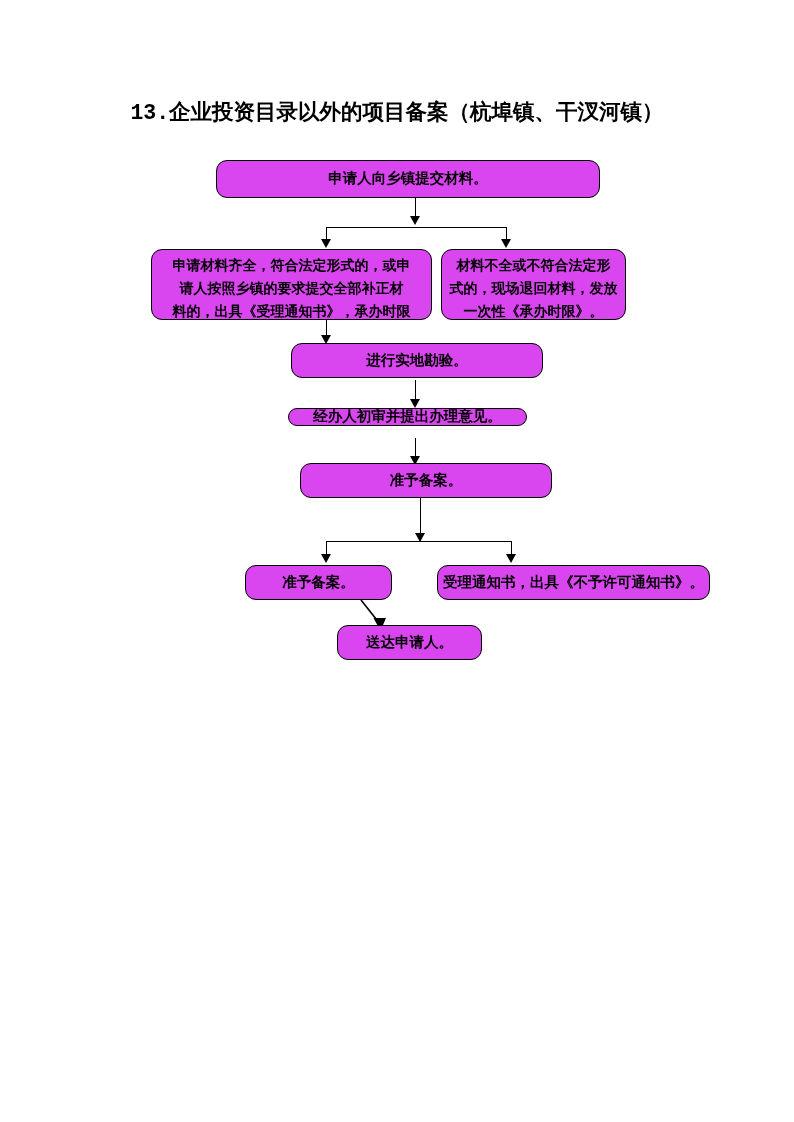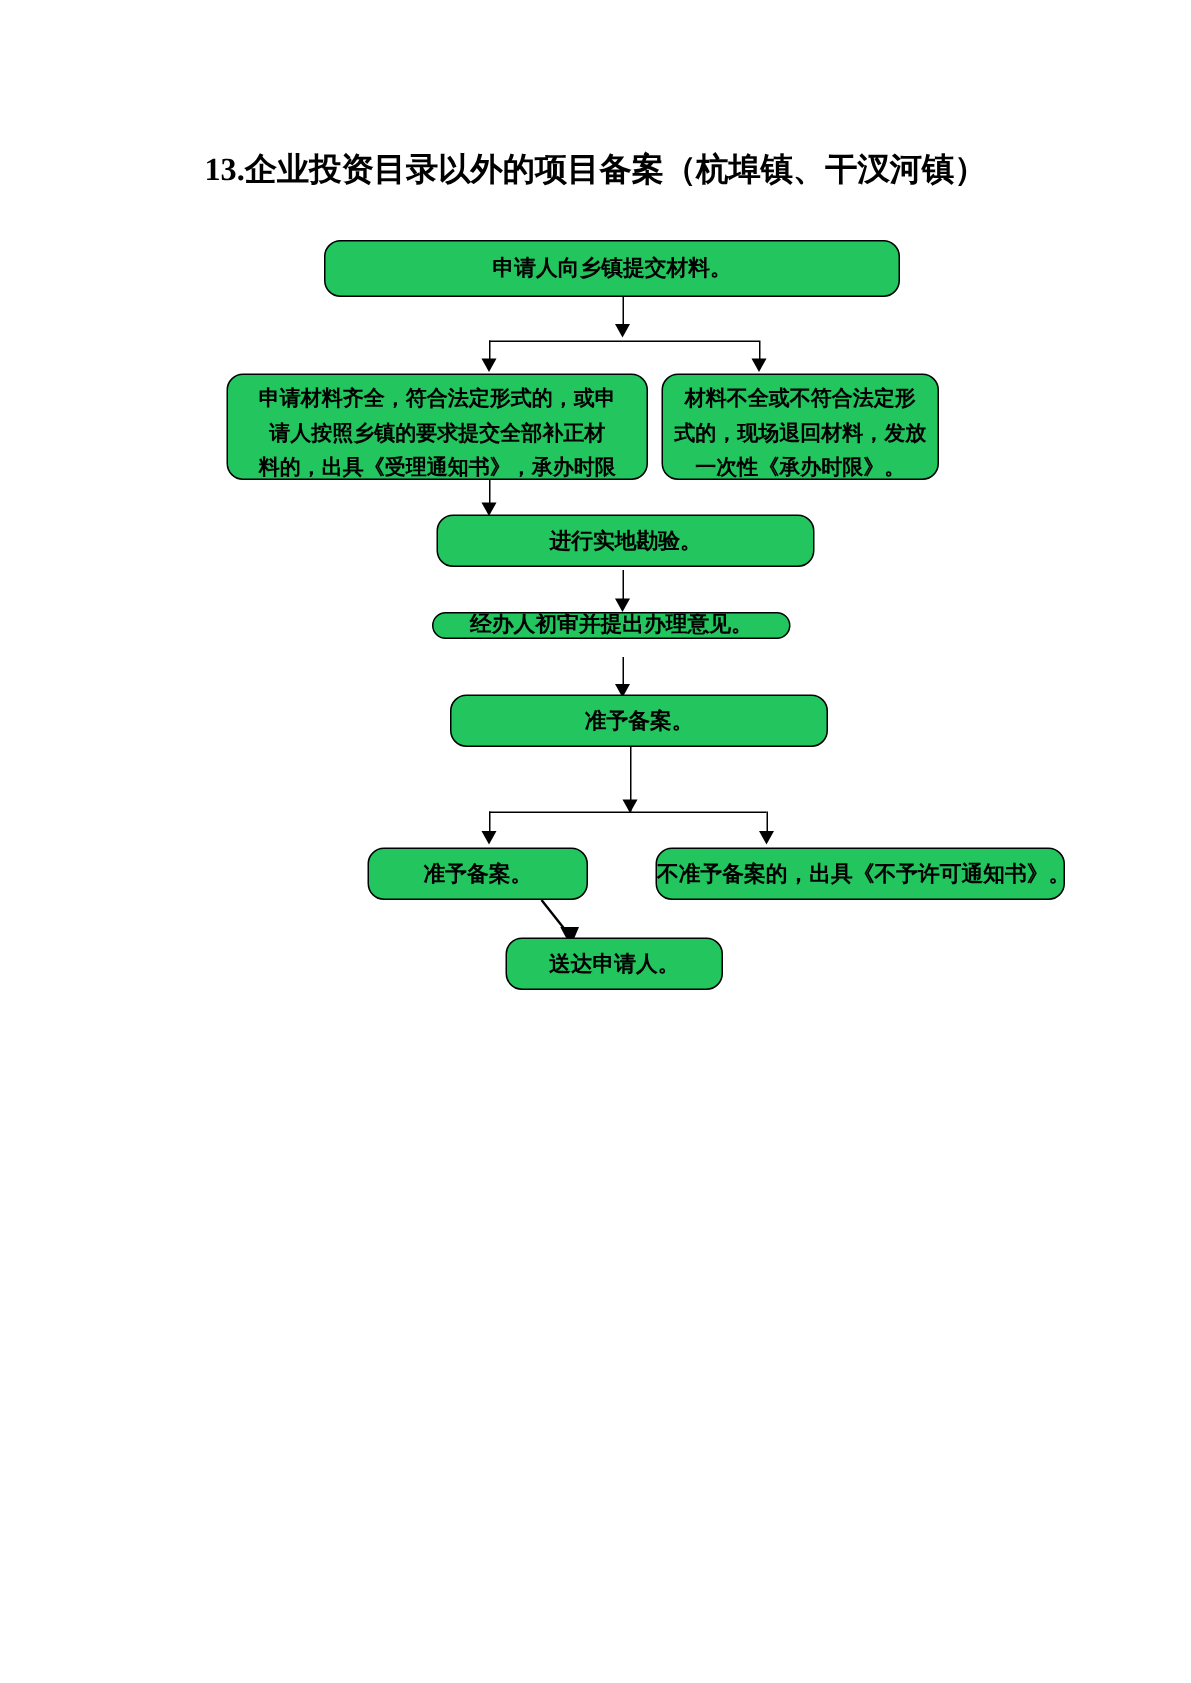--- a/index.html
+++ b/index.html
@@ -25,37 +25,37 @@
     background: #ffffff;
   }
 
   
   .title {
     position: absolute;
     left: 0;
     top: 99px;
     width: 794px;
     text-align: center;
-    font-family: Liberation Serif, serif;
+    font-family: Liberation Mono, monospace;
     font-weight: bold;
     font-size: 21.5px;
     letter-spacing: 0px;
     white-space: nowrap;
     line-height: 28px;
   }
 
   
   .box {
     position: absolute;
     box-sizing: border-box;
     border: 1.4px solid #000000;
     border-radius: 11px;
-    background: #22c55e;
+    background: #d946ef;
     overflow: hidden;
-    font-family: Liberation Serif, serif;
+    font-family: Liberation Mono, monospace;
     font-weight: bold;
     color: #000;
     text-align: center;
   }
   .box .txt {
     position: absolute;
     left: 0;
     width: 100%;
     box-sizing: border-box;
     text-align: center;
@@ -169,21 +169,21 @@
   <div class="vline" style="left:326px; top:541px; height:16px;"></div>
   <div class="arrowhead" style="left:321px; top:554px;"></div>
   <div class="vline" style="left:511px; top:541px; height:16px;"></div>
   <div class="arrowhead" style="left:506px; top:554px;"></div>
 
   <div class="box single" style="left:245px; top:565px; width:147px; height:35px;">
     <div class="txt">准予备案。</div>
   </div>
 
   <div class="box single" style="left:437px; top:565px; width:273px; height:35px;">
-    <div class="txt">不准予备案的，出具《不予许可通知书》。</div>
+    <div class="txt">受理通知书，出具《不予许可通知书》。</div>
   </div>
 
   <svg class="diagline" style="left:360px; top:600px;" width="40" height="32">
     <line x1="1" y1="0" x2="20" y2="24" stroke="#000000" stroke-width="1.6"></line>
     <polygon points="13.5,18 26,18 20.5,31" fill="#000000"></polygon>
   </svg>
 
   <div class="box single" style="left:337px; top:625px; width:145px; height:35px;">
     <div class="txt">送达申请人。</div>
   </div>

